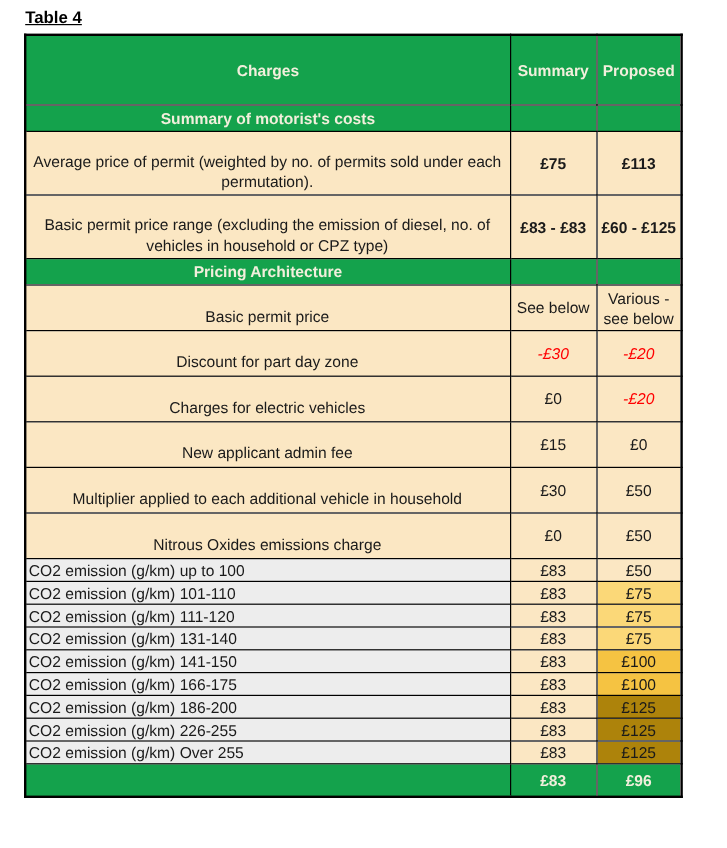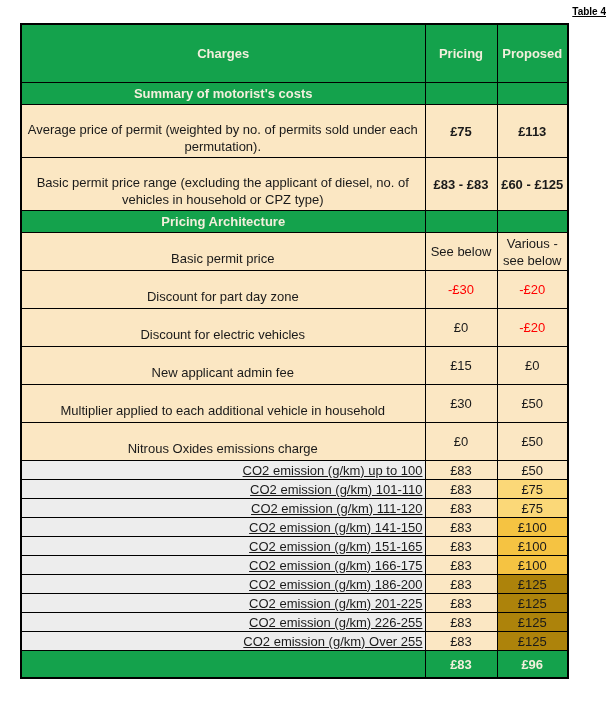--- a/index.html
+++ b/index.html
@@ -11,26 +11,25 @@
     width: 606px;
     height: 707px;
     font-family: "Liberation Sans", sans-serif;
     color: var(--text, #1a1a1a);
     overflow: hidden;
   }
   .page {
     padding: 6px 0 0 20px;
   }
   .title {
-    font-size: 10px;
+    font-size: 14px;
     font-weight: bold;
     text-decoration: underline;
     color: #000;
     margin: 0 0 6px 1px;
-    text-align: right;
   }
   table.charges {
     border-collapse: collapse;
     table-layout: fixed;
     width: 547px;
     border: 2px solid var(--border, #000);
   }
   table.charges th,
   table.charges td {
     border: 1px solid var(--border, #000);
@@ -84,28 +83,27 @@
   tr.bold-values td.value-cell {
     font-weight: bold;
   }
   tr.row-co2 td {
     height: 16px;
     line-height: 15px;
     padding: 1px 2px;
   }
   tr.row-co2 td.label-cell {
     background: var(--gray);
-    text-align: right;
-    text-decoration: underline;
+    text-align: left;
   }
   .bg-cream      { background: var(--cream) !important; }
   .bg-gold_light { background: var(--gold_light) !important; }
   .bg-gold       { background: var(--gold) !important; }
   .bg-bronze     { background: var(--bronze) !important; }
-  .red-text      { color: var(--red); }
+  .red-text      { color: var(--red); font-style: italic; }
   tr.row-footer td {
     background: var(--green);
     color: var(--green_text);
     font-weight: bold;
     text-align: center;
     height: 24px;
   }
 </style>
 </head>
 <body>
@@ -114,57 +112,57 @@
   <div class="title">Table 4</div>
   <table class="charges">
     <colgroup>
       <col style="width:404px">
       <col style="width:72px">
       <col style="width:71px">
     </colgroup>
     <thead>
       <tr>
           <th>Charges</th>
-          <th>Pricing</th>
+          <th>Summary</th>
           <th>Proposed</th>
         </tr>
     </thead>
     <tbody>
         <tr class="row-section">
           <td class="section-label">Summary of motorist's costs</td>
           <td></td>
           <td></td>
         </tr>
         <tr class="row-data bold-values">
           <td class="label-cell">Average price of permit (weighted by no. of permits sold under each permutation).</td>
           <td class="value-cell">£75</td>
           <td class="value-cell">£113</td>
         </tr>
         <tr class="row-data bold-values">
-          <td class="label-cell">Basic permit price range (excluding the applicant of diesel, no. of vehicles in household or CPZ type)</td>
+          <td class="label-cell">Basic permit price range (excluding the emission of diesel, no. of vehicles in household or CPZ type)</td>
           <td class="value-cell">£83 - £83</td>
           <td class="value-cell">£60 - £125</td>
         </tr>
         <tr class="row-section">
           <td class="section-label">Pricing Architecture</td>
           <td></td>
           <td></td>
         </tr>
         <tr class="row-data">
           <td class="label-cell">Basic permit price</td>
           <td class="value-cell">See below</td>
           <td class="value-cell">Various - see below</td>
         </tr>
         <tr class="row-data">
           <td class="label-cell">Discount for part day zone</td>
           <td class="value-cell red-text">-£30</td>
           <td class="value-cell red-text">-£20</td>
         </tr>
         <tr class="row-data">
-          <td class="label-cell">Discount for electric vehicles</td>
+          <td class="label-cell">Charges for electric vehicles</td>
           <td class="value-cell">£0</td>
           <td class="value-cell red-text">-£20</td>
         </tr>
         <tr class="row-data">
           <td class="label-cell">New applicant admin fee</td>
           <td class="value-cell">£15</td>
           <td class="value-cell">£0</td>
         </tr>
         <tr class="row-data">
           <td class="label-cell">Multiplier applied to each additional vehicle in household</td>
@@ -185,41 +183,36 @@
           <td class="label-cell">CO2 emission (g/km) 101-110</td>
           <td class="value-cell">£83</td>
           <td class="value-cell bg-gold_light">£75</td>
         </tr>
         <tr class="row-co2">
           <td class="label-cell">CO2 emission (g/km) 111-120</td>
           <td class="value-cell">£83</td>
           <td class="value-cell bg-gold_light">£75</td>
         </tr>
         <tr class="row-co2">
+          <td class="label-cell">CO2 emission (g/km) 131-140</td>
+          <td class="value-cell">£83</td>
+          <td class="value-cell bg-gold_light">£75</td>
+        </tr>
+        <tr class="row-co2">
           <td class="label-cell">CO2 emission (g/km) 141-150</td>
           <td class="value-cell">£83</td>
           <td class="value-cell bg-gold">£100</td>
         </tr>
         <tr class="row-co2">
-          <td class="label-cell">CO2 emission (g/km) 151-165</td>
+          <td class="label-cell">CO2 emission (g/km) 166-175</td>
           <td class="value-cell">£83</td>
           <td class="value-cell bg-gold">£100</td>
         </tr>
         <tr class="row-co2">
-          <td class="label-cell">CO2 emission (g/km) 166-175</td>
-          <td class="value-cell">£83</td>
-          <td class="value-cell bg-gold">£100</td>
-        </tr>
-        <tr class="row-co2">
           <td class="label-cell">CO2 emission (g/km) 186-200</td>
-          <td class="value-cell">£83</td>
-          <td class="value-cell bg-bronze">£125</td>
-        </tr>
-        <tr class="row-co2">
-          <td class="label-cell">CO2 emission (g/km) 201-225</td>
           <td class="value-cell">£83</td>
           <td class="value-cell bg-bronze">£125</td>
         </tr>
         <tr class="row-co2">
           <td class="label-cell">CO2 emission (g/km) 226-255</td>
           <td class="value-cell">£83</td>
           <td class="value-cell bg-bronze">£125</td>
         </tr>
         <tr class="row-co2">
           <td class="label-cell">CO2 emission (g/km) Over 255</td>

